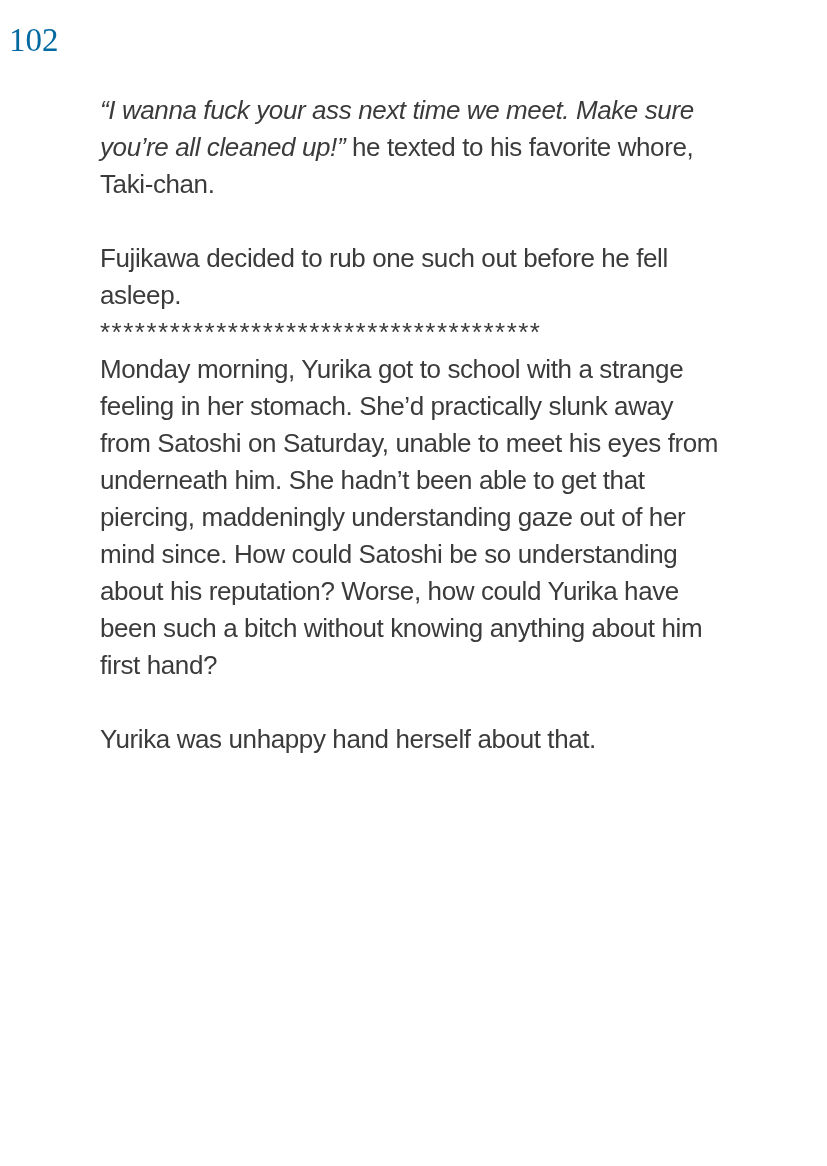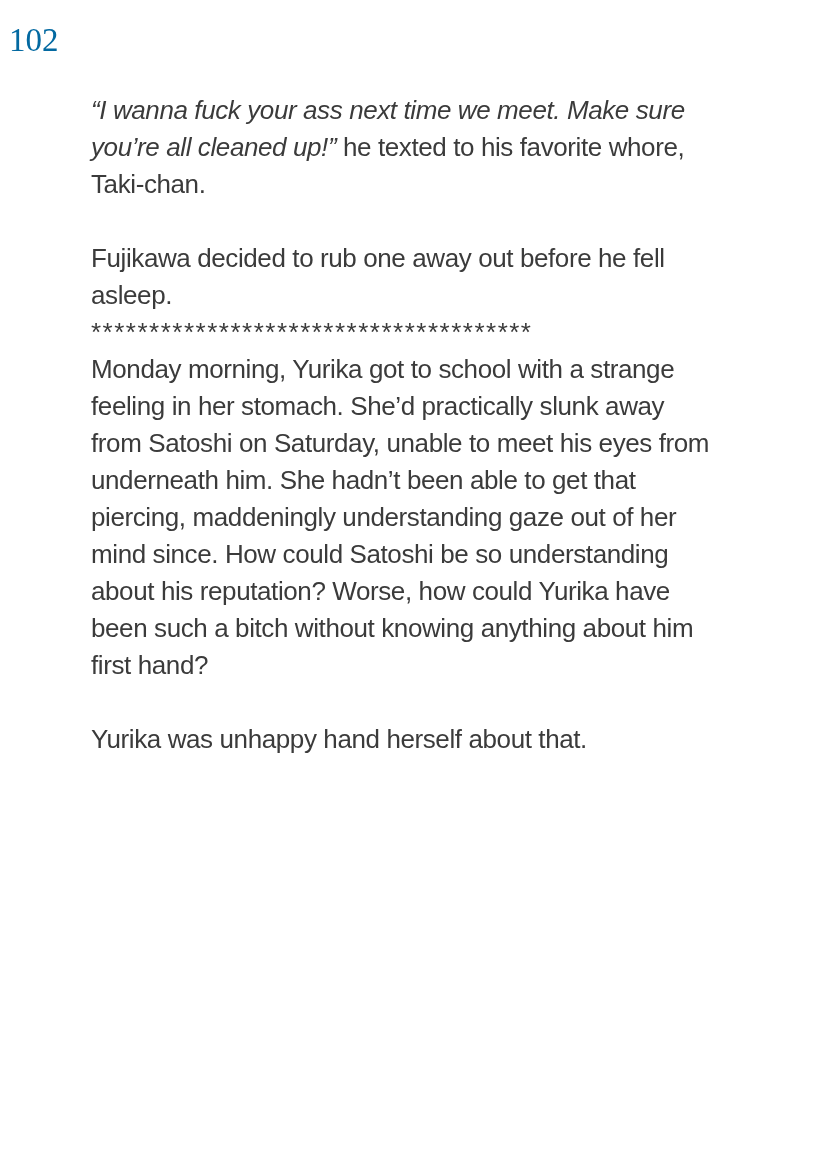--- a/index.html
+++ b/index.html
@@ -18,21 +18,21 @@
     position: absolute;
     left: 9px;
     top: 18px;
     font-family: "Liberation Serif", "DejaVu Serif", serif;
     font-size: 33px;
     line-height: 44px;
     color: #0369a1;
   }
   .body-text {
     position: absolute;
-    left: 91px;
+    left: 100px;
     top: 92px;
     width: 626px;
     font-family: "Liberation Sans", "DejaVu Sans", sans-serif;
     font-size: 26px;
     line-height: 37px;
     letter-spacing: -0.4px;
     color: #3b3b3b;
   }
   .para {
     margin: 0 0 37px 0;
@@ -55,21 +55,21 @@
 
 <div class="page">
 
   <div class="page-number">102</div>
 
   <div class="body-text">
 
     <p class="para"><span class="it">“I wanna fuck your ass next time we meet. Make sure you’re all cleaned up!”</span><span> he texted to his favorite whore, Taki-chan.</span></p>
 
 
-    <p class="para tight">Fujikawa decided to rub one away out before he fell asleep.</p>
+    <p class="para tight">Fujikawa decided to rub one such out before he fell asleep.</p>
 
     <div class="divider">**************************************</div>
 
     <p class="para">Monday morning, Yurika got to school with a strange feeling in her stomach. She’d practically slunk away from Satoshi on Saturday, unable to meet his eyes from underneath him. She hadn’t been able to get that piercing, maddeningly understanding gaze out of her mind since. How could Satoshi be so understanding about his reputation? Worse, how could Yurika have been such a bitch without knowing anything about him first hand?</p>
 
     <p class="para">Yurika was unhappy hand herself about that.</p>
 
   </div>
 
 </div>

